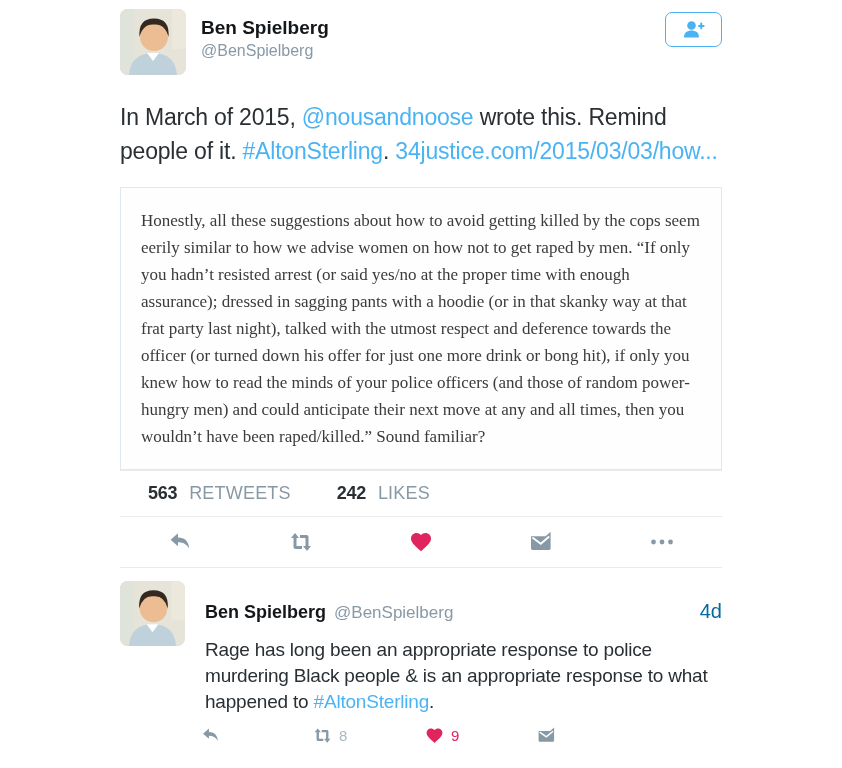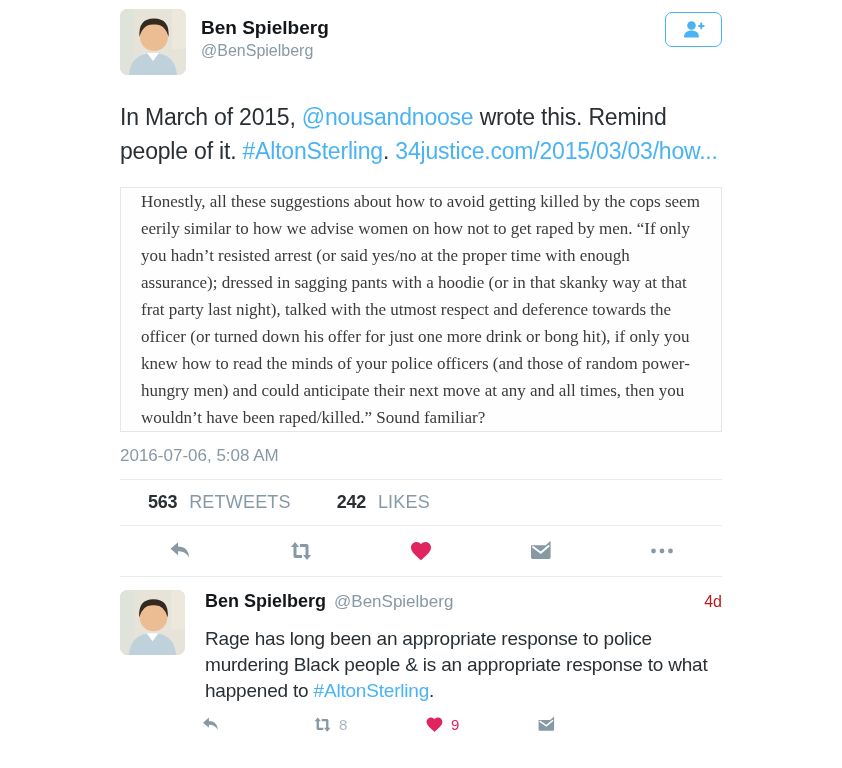--- a/index.html
+++ b/index.html
@@ -47,21 +47,21 @@
     color: #292f33;
     word-wrap: break-word;
   }
   .link { color: #4AB3F4; text-decoration: none; cursor: pointer; }
 
   
   .quote-card {
     margin-top: 19px;
     border: 1px solid #e1e8ed;
     background: #fefefe;
-    padding: 0 20px;
+    padding: 19px 20px;
     font-family: "Liberation Serif", serif;
     font-size: 17px;
     line-height: 27px;
     color: #3b3b3b;
   }
 
   
   .timestamp { margin: 14px 0 13px; font-size: 17px; color: #8899a6; }
   .divider { border: none; border-top: 1px solid #e6ecf0; height: 0; }
   .stats-row { padding: 12px 0; font-size: 18px; display: flex; align-items: baseline; }
@@ -83,21 +83,21 @@
   .reply-avatar {
     width: 65px; height: 65px;
     border-radius: 8px; overflow: hidden;
     flex: none; background: #e3e0d5;
   }
   .reply-avatar svg { display: block; width: 100%; height: 100%; }
   .reply-body { margin-left: 20px; flex: 1; min-width: 0; }
   .reply-name-row { display: flex; align-items: baseline; line-height: 22px; }
   .reply-name { font-size: 18px; font-weight: bold; color: #14171a; }
   .reply-handle { font-size: 17px; color: #8899a6; margin-left: 8px; }
-  .reply-time { margin-left: auto; font-size: 16px; color: #b91c1c; }
+  .reply-time { margin-left: auto; font-size: 20px; color: #0369a1; margin-top: 19px; }
   .reply-text {
     margin-top: 13px;
     font-size: 19px;
     line-height: 26px;
     letter-spacing: -0.2px;
     color: #292f33;
   }
   .reply-actions {
     display: flex; align-items: center;
     margin-top: 11px; margin-left: -4px;
@@ -139,21 +139,20 @@
       </svg>
     </div>
   </div>
 
   <div class="tweet-text"><span>In March of 2015, </span><a class="link">@nousandnoose</a><span> wrote this. Remind people of it. </span><a class="link">#AltonSterling</a><span>. </span><a class="link">34justice.com/2015/03/03/how...</a></div>
 
   <div class="quote-card">
     <span>Honestly, all these suggestions about how to avoid getting killed by the cops seem eerily similar to how we advise women on how not to get raped by men. “If only you hadn’t resisted arrest (or said yes/no at the proper time with enough assurance); dressed in sagging pants with a hoodie (or in that skanky way at that frat party last night), talked with the utmost respect and deference towards the officer (or turned down his offer for just one more drink or bong hit), if only you knew how to read the minds of your police officers (and those of random power-hungry men) and could anticipate their next move at any and all times, then you wouldn’t have been raped/killed.” Sound familiar?</span>
   </div>
 
-  <div class="timestamp">2016-07-06, 5:08 AM</div>
 
   <hr class="divider">
 
   <div class="stats-row">
     <span class="stat-num">563</span>
     <span class="stat-lbl">RETWEETS</span>
     <span class="stat-num">242</span>
     <span class="stat-lbl">LIKES</span>
   </div>
 

